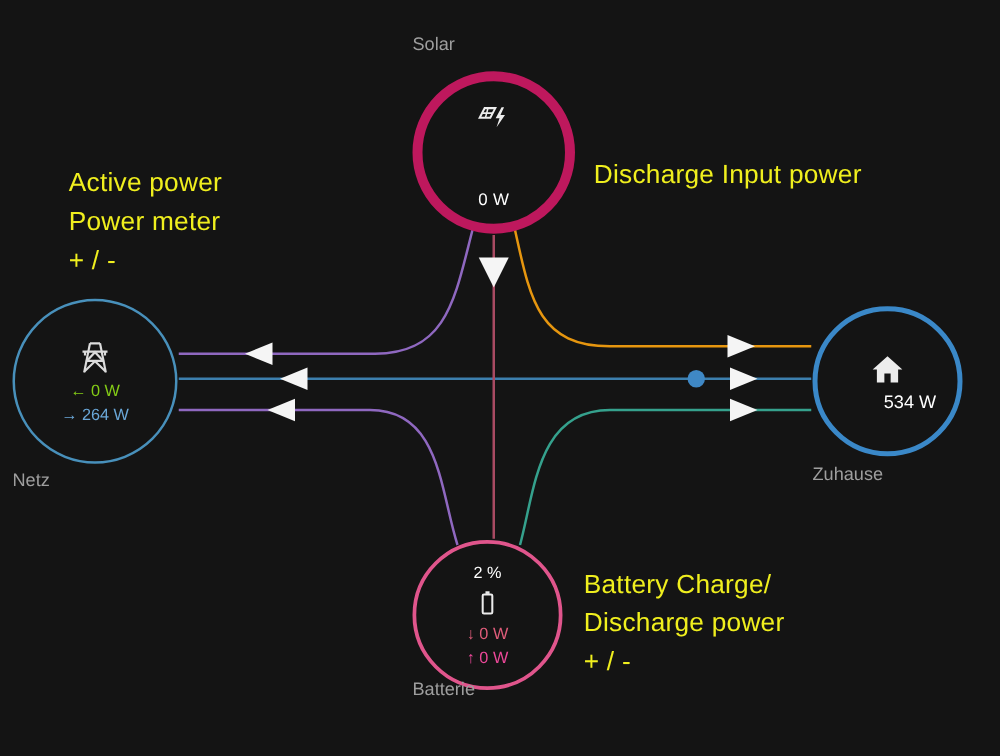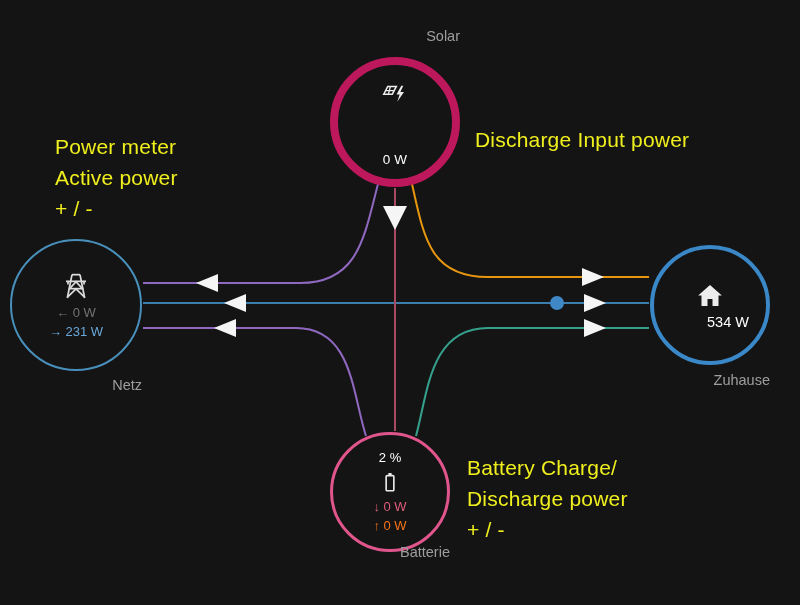--- a/index.html
+++ b/index.html
@@ -15,34 +15,34 @@
     position:absolute; border-radius:50%;
     display:flex; flex-direction:column; align-items:center; justify-content:center;
     gap:3px; z-index:2; background:rgba(20,20,20,0.0); cursor:pointer;
   }
   .node-solar   { left:330px; top:57px;  width:130px; height:130px; border:8px solid #be185d;gap:44px; }
   .node-grid    { left:10px;  top:239px; width:132px; height:132px; border:2px solid #4890bb; }
   .node-home    { left:650px; top:245px; width:120px; height:120px; border:4px solid #3a88c8; }
   .node-battery { left:330px; top:432px; width:120px; height:120px; border:3px solid #e0558c; }
 
   .node-label {
-    position:absolute; color:#9e9e9e; font-size:14.5px; text-align:right; z-index:2;
+    position:absolute; color:#9e9e9e; font-size:14.5px; text-align:left; z-index:2;
   }
   .label-solar   { left:330px; top:28px;  width:130px; }
   .label-grid    { left:10px;  top:377px; width:132px; }
   .label-home    { left:650px; top:372px; width:120px; }
   .label-battery { left:330px; top:544px; width:120px; }
 
   .value       { color:#ffffff; font-size:13.5px; font-weight:500; letter-spacing:.2px; }
   .value-big   { color:#ffffff; font-size:14.5px; font-weight:500;margin-left:36px; }
   .value-soc   { color:#ffffff; font-size:13px;  font-weight:500; }
-  .line-export    { color:#737373; font-size:13px; font-weight:500; line-height:16px; }
+  .line-export    { color:#84cc16; font-size:13px; font-weight:500; line-height:16px; }
   .line-import    { color:#6aa7d8; font-size:13px; font-weight:500; line-height:16px; }
   .line-charge    { color:#e05c7a; font-size:13px; font-weight:500; line-height:16px; }
-  .line-discharge { color:#f97316; font-size:13px; font-weight:500; line-height:16px; }
+  .line-discharge { color:#ec4899; font-size:13px; font-weight:500; line-height:16px; }
 
   .annotation {
     position:absolute; color:#f0ef1e; font-size:21px; line-height:31px; z-index:3;
     letter-spacing:.2px;
   }
   .ann-power    { left:55px;  top:131px; }
   .ann-inverter { left:475px; top:124px; }
   .ann-battery  { left:467px; top:452px; }
 
   .icon-wrap { line-height:0; }
@@ -91,21 +91,21 @@
         <path d="M15 3.5 L18.5 21"></path>
         <path d="M9 3.5 H15"></path>
         <path d="M4.5 8.5 H19.5"></path>
         <path d="M6.5 14 H17.5"></path>
         <path d="M6 8.5 V10.8 M18 8.5 V10.8"></path>
         <path d="M7.2 14 L12 8.8 L16.8 14"></path>
         <path d="M5.8 20.2 L12 14.2 L18.2 20.2"></path>
       </svg>
     </span>
     <div class="line-export">← 0 W</div>
-    <div class="line-import">→ 231 W</div>
+    <div class="line-import">→ 264 W</div>
   </div>
   <div class="node-label label-grid">Netz</div>
 
   <div class="node node-home">
     <span class="icon-wrap">
       <svg width="30" height="30" viewBox="0 0 24 24">
         <path d="M12 3.2 L2.5 11.6 H5.2 V20 H10 V14.3 H14 V20 H18.8 V11.6 H21.5 Z" fill="#ececec"></path>
       </svg>
     </span>
     <div class="value-big">534 W</div>
@@ -119,22 +119,22 @@
         <rect x="8.7" y="6.5" width="6.6" height="13" rx="0.9" fill="none" stroke="#ececec" stroke-width="1.4"></rect>
         <rect x="10.6" y="4.3" width="2.8" height="1.8" fill="#ececec"></rect>
       </svg>
     </span>
     <div class="line-charge">↓ 0 W</div>
     <div class="line-discharge">↑ 0 W</div>
   </div>
   <div class="node-label label-battery">Batterie</div>
 
   <div class="annotation ann-power">
+    <div>Active power</div>
     <div>Power meter</div>
-    <div>Active power</div>
     <div>+ / -</div>
   </div>
 
   <div class="annotation ann-inverter">Discharge Input power</div>
 
   <div class="annotation ann-battery">
     <div>Battery Charge/</div>
     <div>Discharge power</div>
     <div>+ / -</div>
   </div>

